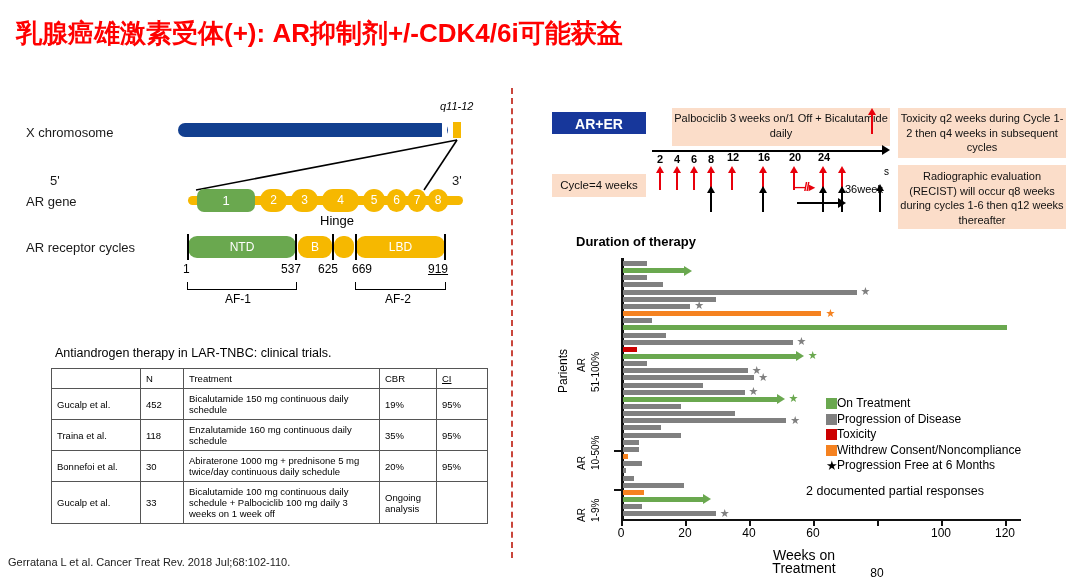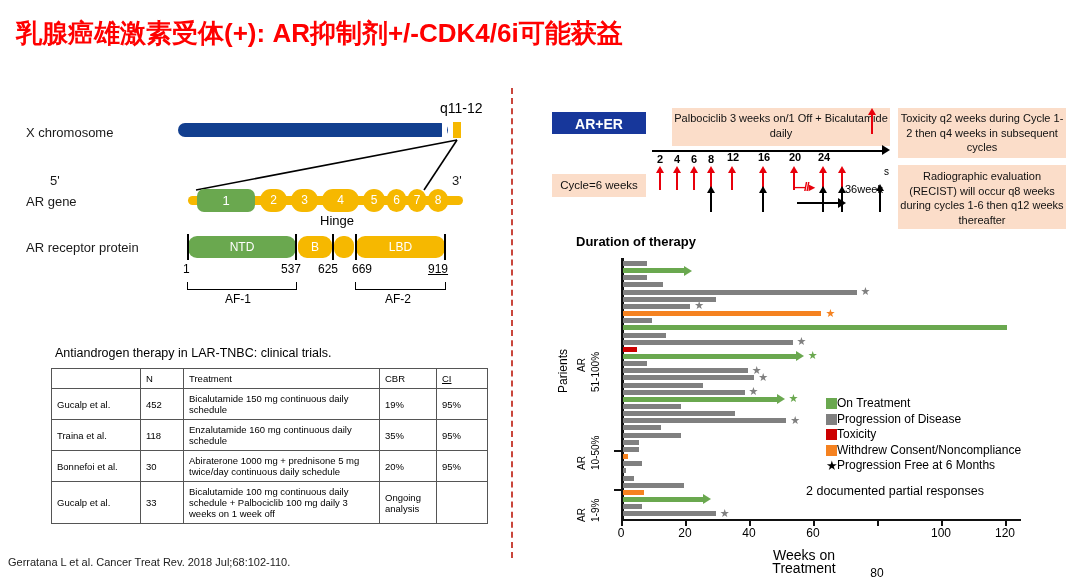--- a/index.html
+++ b/index.html
@@ -24,21 +24,21 @@
 
   
   .lbl{position:absolute;font-size:13px;color:#1a1a1a;white-space:nowrap;}
 
   .chrom{
     position:absolute;left:178px;top:123px;width:270px;height:14px;
     background:#123f8f;border-radius:7px;
   }
   .chrom-white{position:absolute;left:442px;top:123px;width:5px;height:14px;background:#fff;}
   .chrom-yellow{position:absolute;left:453px;top:122px;width:8px;height:16px;background:#f6b800;}
-  .q-label{position:absolute;left:440px;top:100px;font-size:14px;}
+  .q-label{position:absolute;left:440px;top:100px;font-size:11px;font-style:italic;}
 
   
   .gene-bb{position:absolute;left:188px;top:196px;width:275px;height:9px;background:#f6b800;border-radius:5px;}
   .exon{
     position:absolute;top:189px;height:23px;background:#f6b800;border-radius:11px;
     color:#fff;font-size:12px;text-align:center;line-height:23px;
   }
   .exon1{
     background:#6aa84f;border-radius:7px;font-size:13px;
   }
@@ -171,21 +171,21 @@
   <div class="exon exon1" style="left:197px;width:58px;">1</div>
   <div class="exon" style="left:260px;width:27px;">2</div>
   <div class="exon" style="left:291px;width:27px;">3</div>
   <div class="exon" style="left:322px;width:37px;">4</div>
   <div class="exon" style="left:363px;width:22px;">5</div>
   <div class="exon" style="left:387px;width:19px;">6</div>
   <div class="exon" style="left:408px;width:18px;">7</div>
   <div class="exon" style="left:428px;width:20px;">8</div>
   <div class="hinge">Hinge</div>
 
-  <div class="lbl" style="left:26px;top:240px;">AR receptor protein</div>
+  <div class="lbl" style="left:26px;top:240px;">AR receptor cycles</div>
   <div class="prot-ntd">NTD</div>
   <div class="prot-b">B</div>
   <div class="prot-small"></div>
   <div class="prot-lbd">LBD</div>
 
   <div class="tick" style="left:187px;top:234px;height:26px;"></div>
   <div class="tick" style="left:295px;top:234px;height:26px;"></div>
   <div class="tick" style="left:332px;top:234px;height:26px;"></div>
   <div class="tick" style="left:355px;top:234px;height:26px;"></div>
   <div class="tick" style="left:444px;top:234px;height:26px;"></div>
@@ -243,21 +243,21 @@
       </tr>
     </tbody>
   </table>
 
   <div class="citation">Gerratana L et al. Cancer Treat Rev. 2018 Jul;68:102-110.</div>
 
   <div class="blue-box">
     <div>AR+ER</div>
     <div>-MBC</div>
   </div>
-  <div class="peach cycle-box">Cycle=6 weeks</div>
+  <div class="peach cycle-box">Cycle=4 weeks</div>
   <div class="peach palbo-box">Palbociclib 3 weeks on/1 Off + Bicalutamide daily</div>
   <div class="peach tox-box">Toxicity q2 weeks during Cycle 1-2 then q4 weeks in subsequent cycles</div>
   <div class="peach radio-box">Radiographic evaluation (RECIST) will occur q8 weeks during cycles 1-6 then q12 weeks thereafter</div>
 
   <div class="axis-line"></div>
   <div class="axis-arrow"></div>
 
   <div class="wk-num" style="left:653px;top:154px;">2</div>
   <div class="wk-num" style="left:670px;top:154px;">4</div>
   <div class="wk-num" style="left:687px;top:154px;">6</div>

